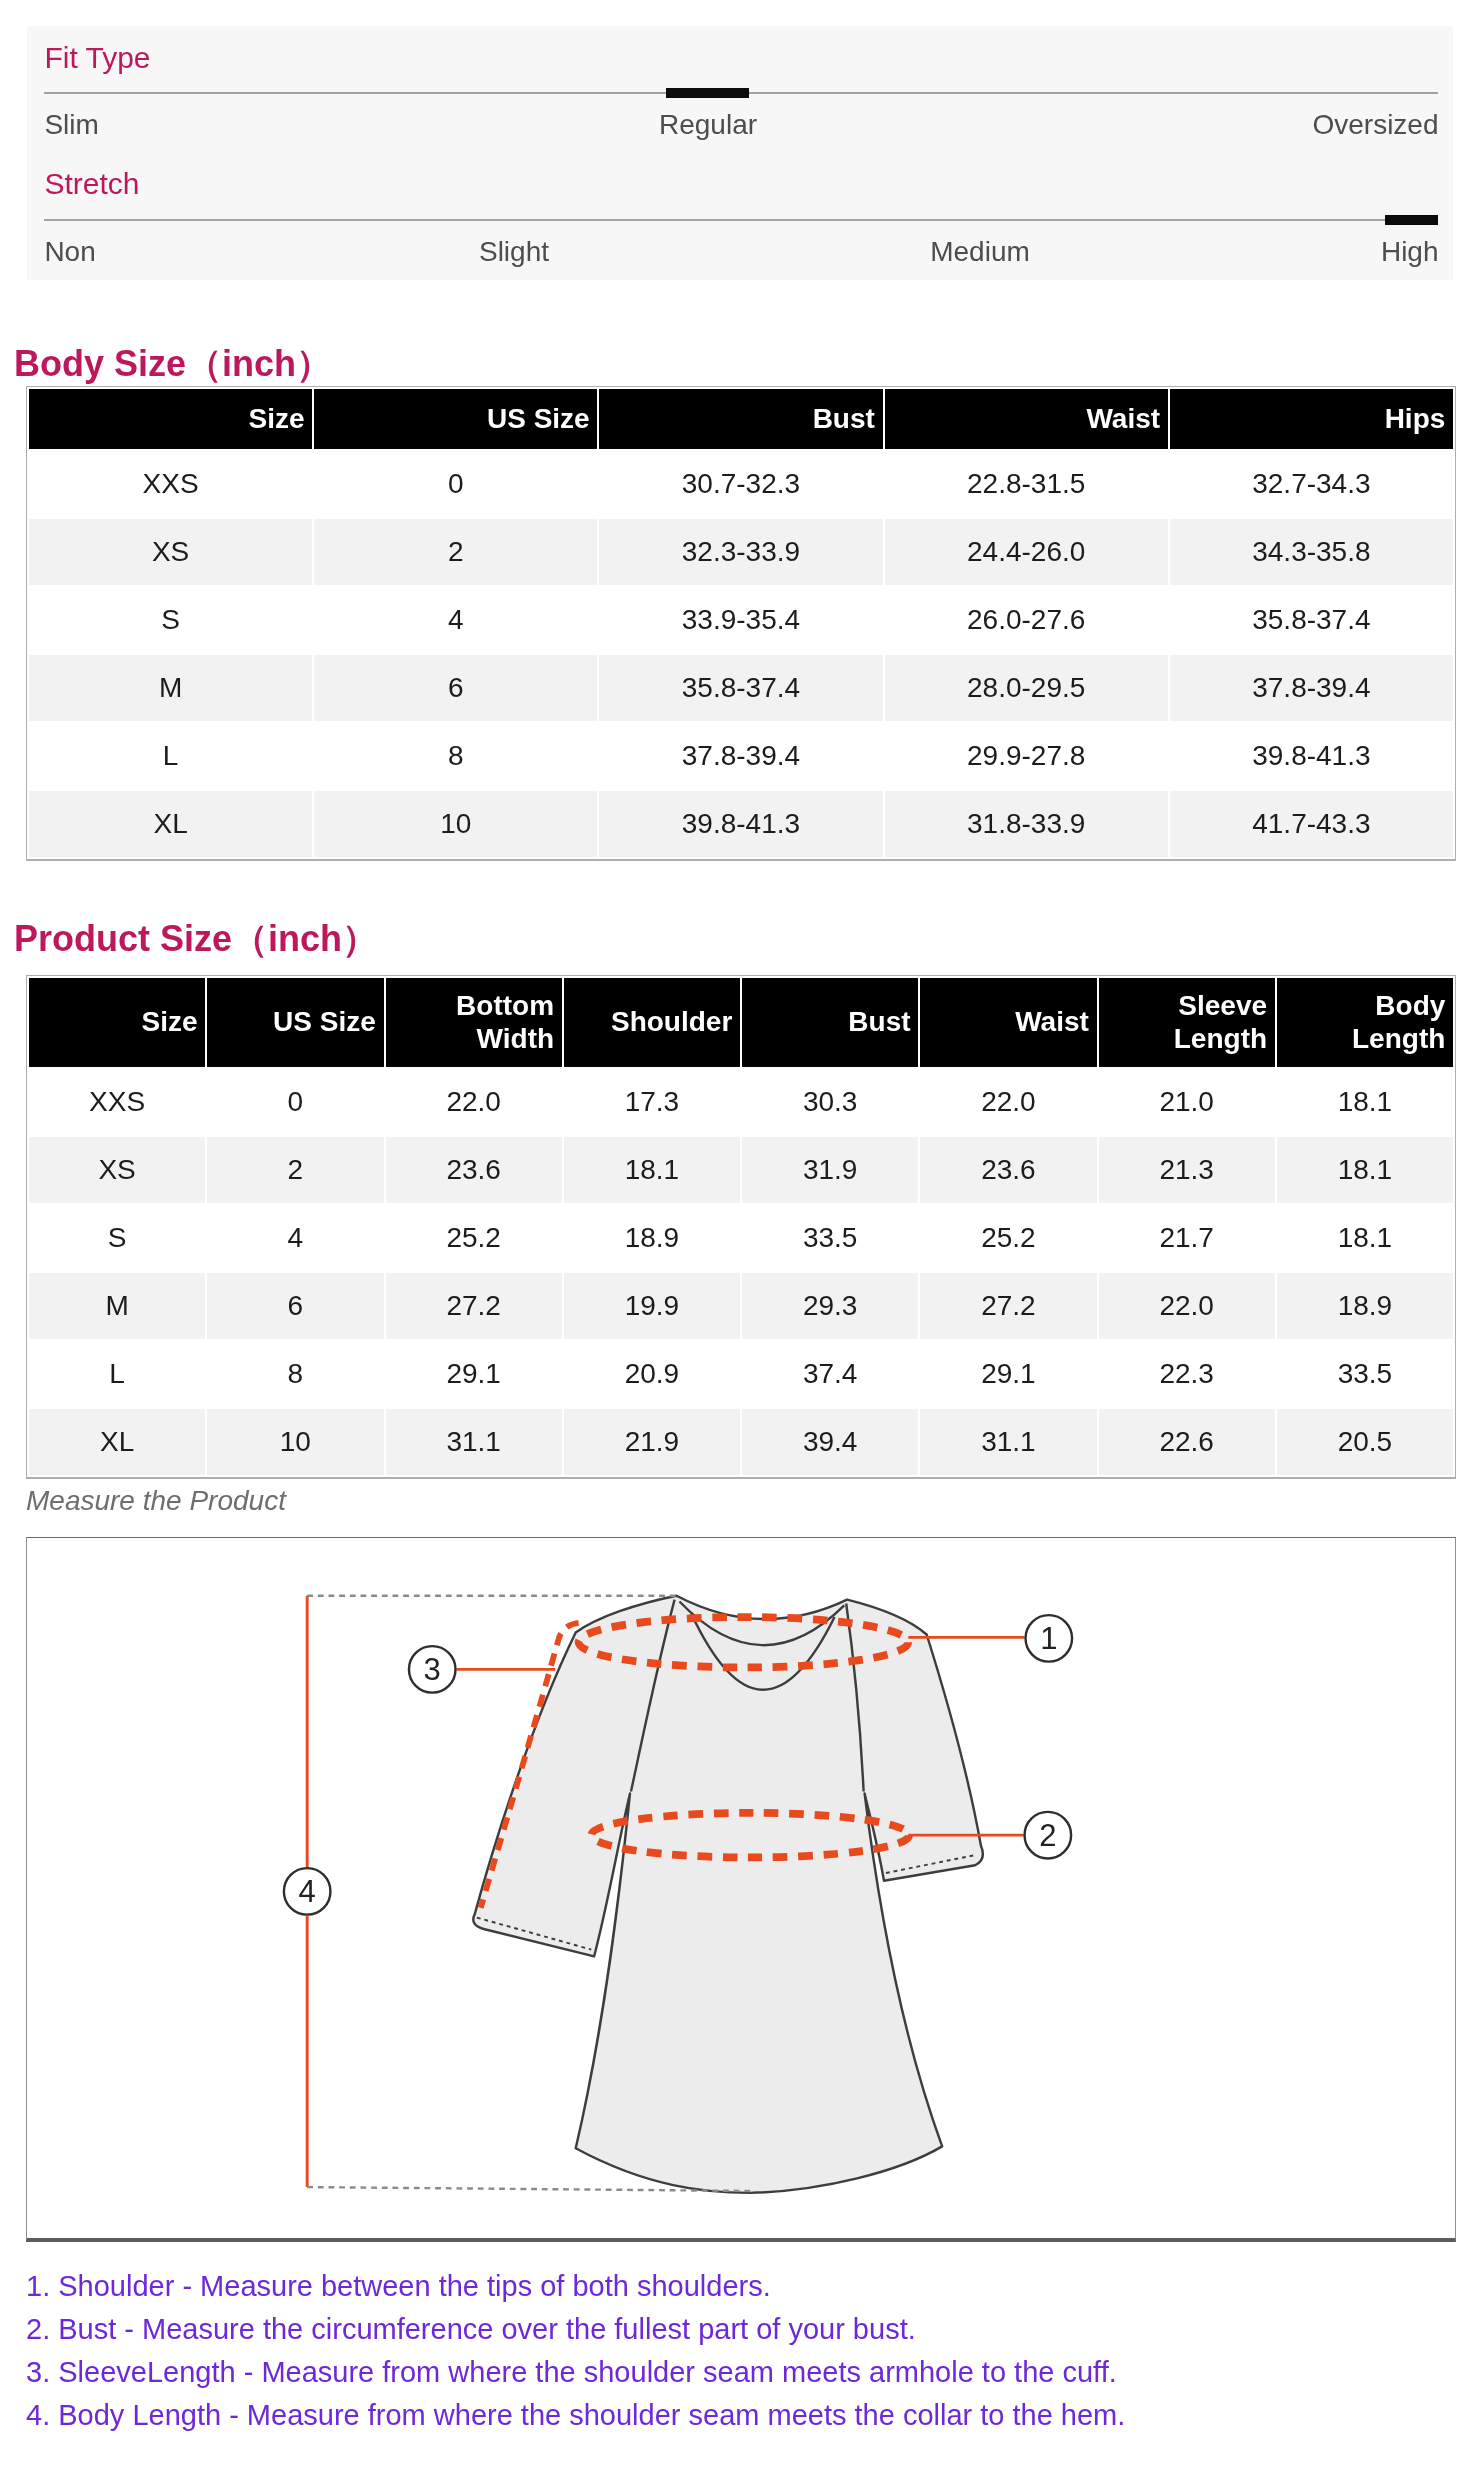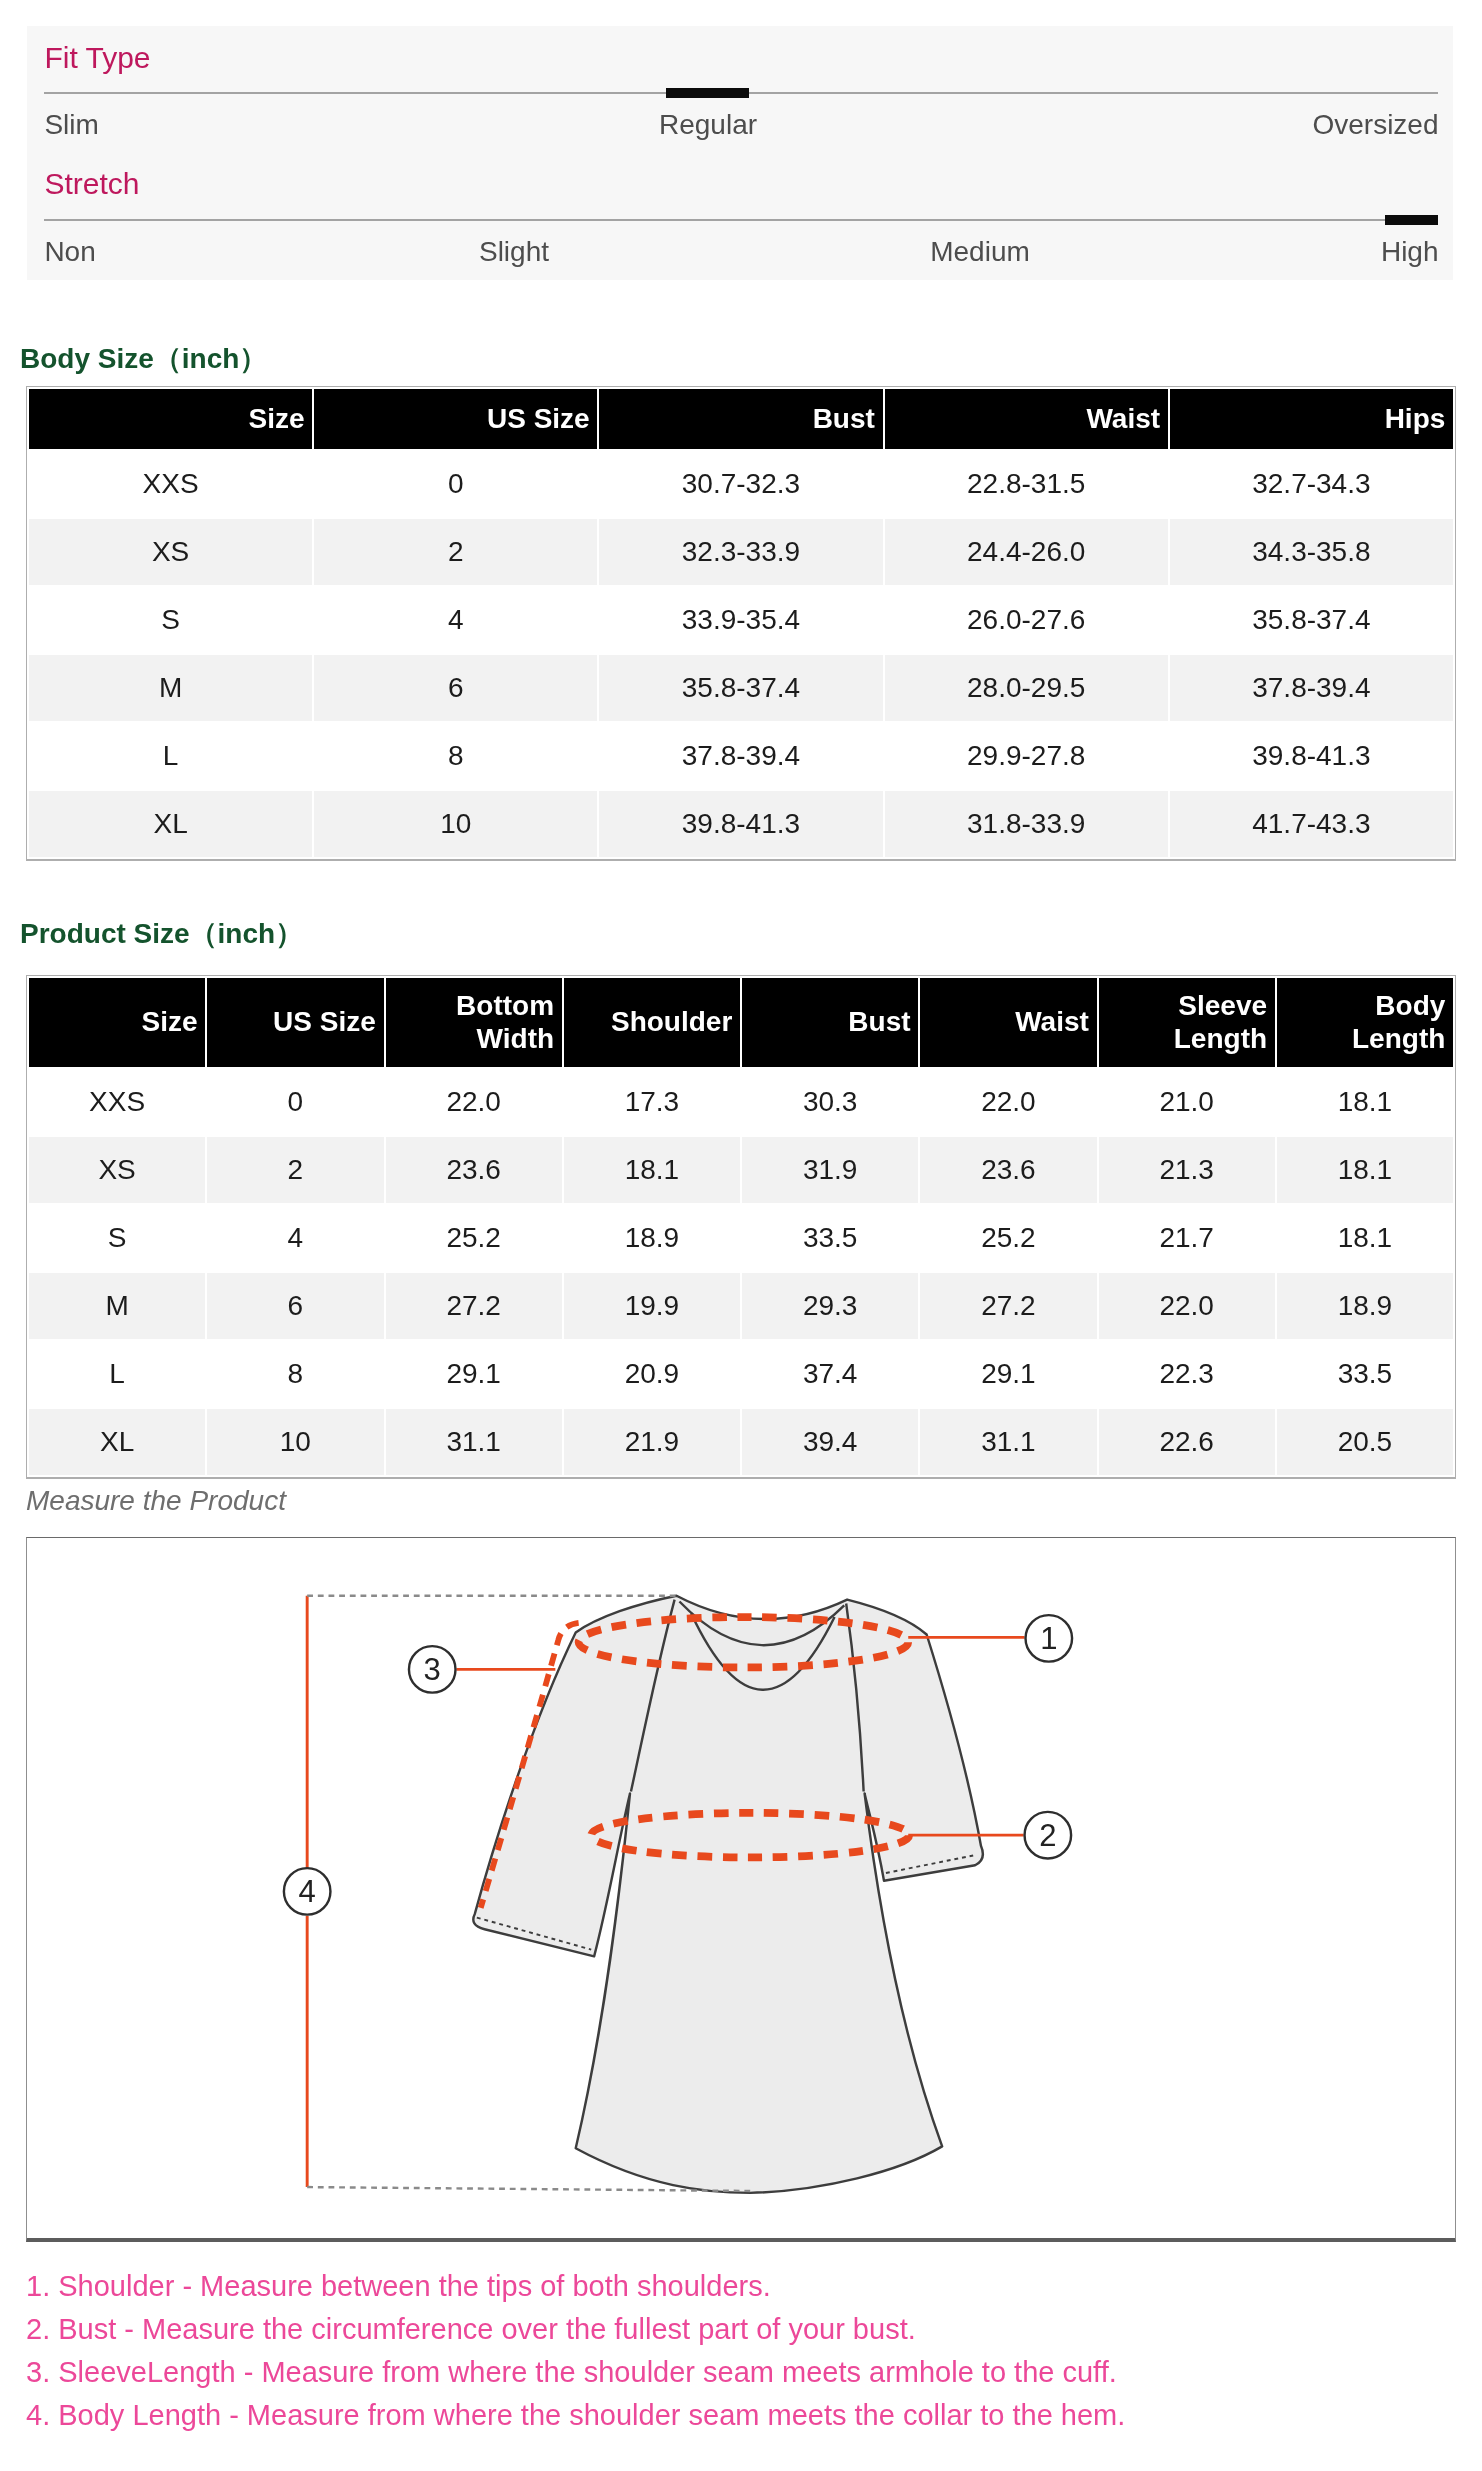--- a/index.html
+++ b/index.html
@@ -11,41 +11,41 @@
   .fit-label{position:absolute;left:17.4px;font-size:30px;color:#be185d;}
   .slider{position:absolute;left:17.4px;width:1394px;height:1.9px;background:#a3a3a3;}
   .slider .marker{position:absolute;top:-3.9px;height:9.7px;background:#0c0c0c;}
   .marker-fit{left:622px;width:83px;}
   .marker-stretch{right:0;width:53px;}
   .tick{position:absolute;font-size:28px;color:#4d4d4d;white-space:nowrap;}
   .tick.center{transform:translateX(-50%);}
   .tick.right{right:14.5px;}
 
   
-  .section-title{position:absolute;left:20px;font-size:28px;font-weight:bold;color:#14532d;}
+  .section-title{position:absolute;left:14px;font-size:36px;font-weight:bold;color:#be185d;}
 
   
   .table-wrap{position:absolute;left:26px;width:1430px;background:#fff;
               border:1.9px solid #aeaeae;border-bottom-width:2.9px;box-sizing:border-box;}
   table.size-table{border-collapse:separate;border-spacing:2.9px;width:100%;table-layout:fixed;background:#fff;}
   table.size-table th{background:#000;color:#fff;font-weight:bold;font-size:28px;height:60px;
                       text-align:right;vertical-align:middle;padding:0 7.7px;line-height:1.15;}
   .product-table table.size-table th{height:89px;}
   table.size-table td{font-size:28px;height:64px;text-align:center;vertical-align:middle;
                       color:#1c1c1c;background:#fff;}
   table.size-table tbody tr:nth-child(even) td{background:#f2f2f2;}
 
   
   .measure-caption{position:absolute;left:26px;top:1485px;font-size:28px;font-style:italic;color:#6e6e6e;}
   .diagram{position:absolute;left:26px;top:1537px;width:1430px;height:705px;box-sizing:border-box;
            background:#fff;border:1.9px solid #8f8f8f;border-top-color:#6a6a6a;border-bottom:4.8px solid #5c5c5c;}
   .diagram svg{display:block;width:100%;height:100%;}
 
   
-  .notes{position:absolute;left:26px;top:2265px;font-size:29px;color:#ec4899;line-height:43px;}
+  .notes{position:absolute;left:26px;top:2265px;font-size:29px;color:#6d28d9;line-height:43px;}
   .notes div{white-space:nowrap;}
 </style>
 </head>
 <body>
 
 <div id="page">
 
   <div class="fit-panel">
     <div class="fit-label" style="top:14.5px;">Fit Type</div>
     <div class="slider" style="top:66px;">

